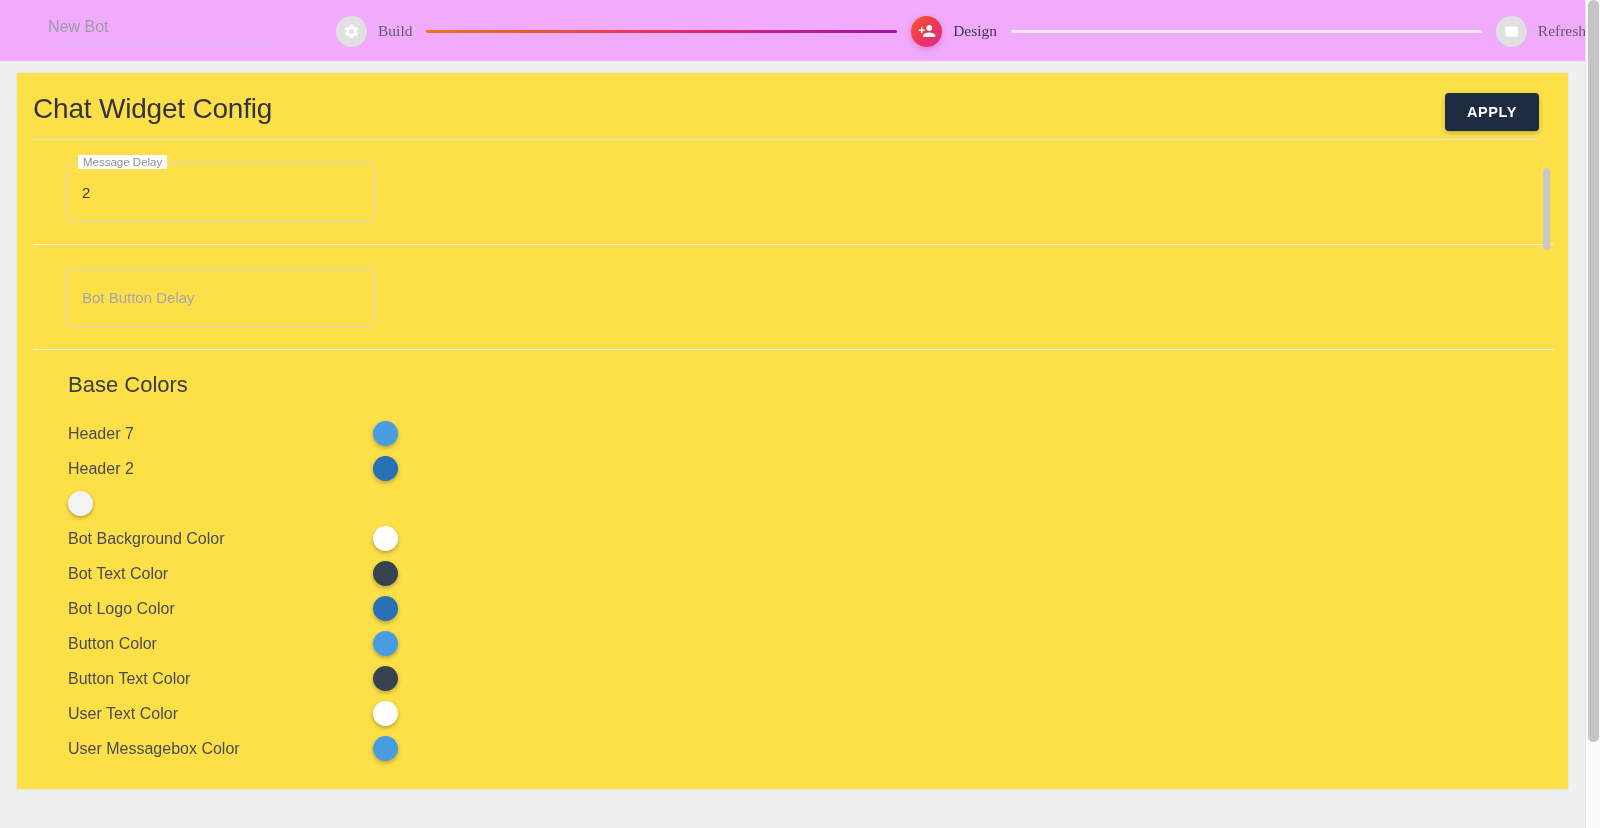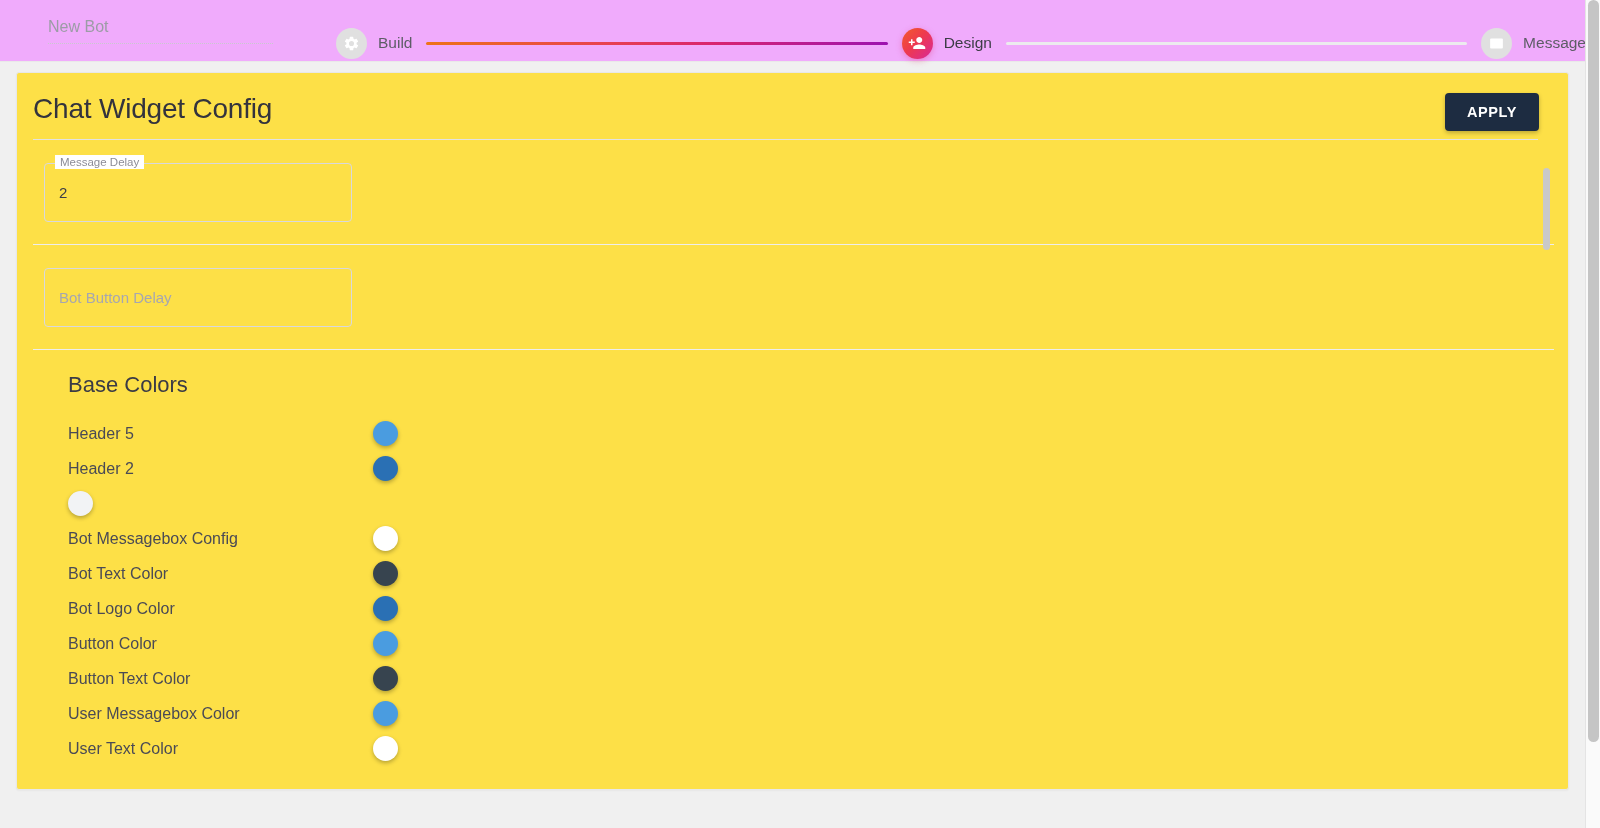--- a/index.html
+++ b/index.html
@@ -57,25 +57,26 @@
     font-family: "Liberation Sans", sans-serif;
     font-size: 16px;
     color: #5b5b66;
     padding: 0 0 7px 0;
   }
   .bot-name-input::placeholder { color: #9c9ca6; opacity: 1; }
 
   
   .stepper {
     position: absolute;
-    left: 336px; top: 12px;
+    left: 336px; top: 0;
     height: 62px;
     width: 1250px;
     display: flex;
     align-items: center;
+    font-family: Liberation Serif, serif;
   }
   .step {
     display: flex;
     align-items: center;
     flex: 0 0 auto;
   }
   .step-icon {
     width: 31px; height: 31px;
     border-radius: 50%;
     display: flex;
@@ -174,21 +175,21 @@
     padding: 23px 0 22px 0;
     border-bottom: 1px solid #ededed;
     margin: 0 16px;
   }
 
   
   .mui-field {
     position: relative;
     width: 308px;
     height: 59px;
-    margin-left: 11px;
+    margin-left: 34px;
   }
   .mui-outline {
     position: absolute;
     inset: 0;
     border: 1px solid #d8d8dd;
     border-radius: 4px;
     pointer-events: none;
   }
   .mui-notch {
     position: absolute;
@@ -293,21 +294,21 @@
       </div>
 
       <div class="connector empty"></div>
 
       <div class="step">
         <div class="step-icon inactive">
           <svg width="17" height="17" viewBox="0 0 24 24" fill="#ffffff">
             <rect x="3" y="5" width="18" height="14" rx="1.5"></rect>
           </svg>
         </div>
-        <span class="step-label">Message</span>
+        <span class="step-label">Refresh</span>
       </div>
 
     </div>
   </div>
 
   <div class="card">
 
     <div class="card-header">
       <div class="card-title">Chat Widget Config</div>
       <button class="apply-btn">APPLY</button>
@@ -329,57 +330,57 @@
           <div class="mui-field">
             <div class="mui-outline"></div>
             <input class="mui-input" type="text" placeholder="Bot Button Delay" style="">
           </div>
         </div>
 
         <div class="colors-section">
           <div class="section-title">Base Colors</div>
           <div id="color-list">
               <div class="color-row">
-                <div class="color-label">Header 5</div>
+                <div class="color-label">Header 7</div>
                 <div class="color-swatch" style="background: rgb(74, 156, 224);"></div>
               </div>
               <div class="color-row">
                 <div class="color-label">Header 2</div>
                 <div class="color-swatch" style="background: rgb(42, 112, 180);"></div>
               </div>
               <div class="color-row">
                 <div class="color-swatch" style="background: rgb(242, 243, 245);"></div>
               </div>
               <div class="color-row">
-                <div class="color-label">Bot Messagebox Config</div>
+                <div class="color-label">Bot Background Color</div>
                 <div class="color-swatch" style="background: rgb(255, 255, 255);"></div>
               </div>
               <div class="color-row">
                 <div class="color-label">Bot Text Color</div>
                 <div class="color-swatch" style="background: rgb(55, 68, 79);"></div>
               </div>
               <div class="color-row">
                 <div class="color-label">Bot Logo Color</div>
                 <div class="color-swatch" style="background: rgb(42, 112, 180);"></div>
               </div>
               <div class="color-row">
                 <div class="color-label">Button Color</div>
                 <div class="color-swatch" style="background: rgb(74, 156, 224);"></div>
               </div>
               <div class="color-row">
                 <div class="color-label">Button Text Color</div>
                 <div class="color-swatch" style="background: rgb(55, 68, 79);"></div>
               </div>
               <div class="color-row">
+                <div class="color-label">User Text Color</div>
+                <div class="color-swatch" style="background: rgb(255, 255, 255);"></div>
+              </div>
+              <div class="color-row">
                 <div class="color-label">User Messagebox Color</div>
                 <div class="color-swatch" style="background: rgb(74, 156, 224);"></div>
-              </div>
-              <div class="color-row">
-                <div class="color-label">User Text Color</div>
-                <div class="color-swatch" style="background: rgb(255, 255, 255);"></div>
               </div>
             </div>
         </div>
 
       </div>
     </div>
 
     <div class="inner-scrollbar">
       <div class="thumb"></div>
     </div>

